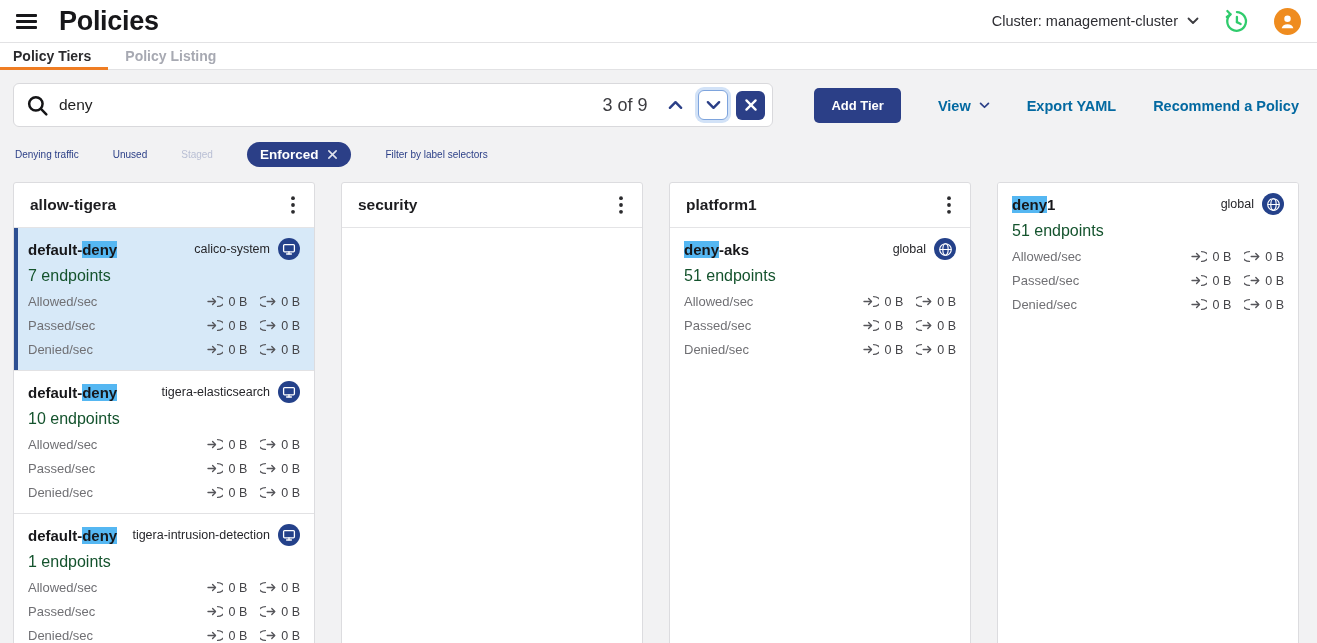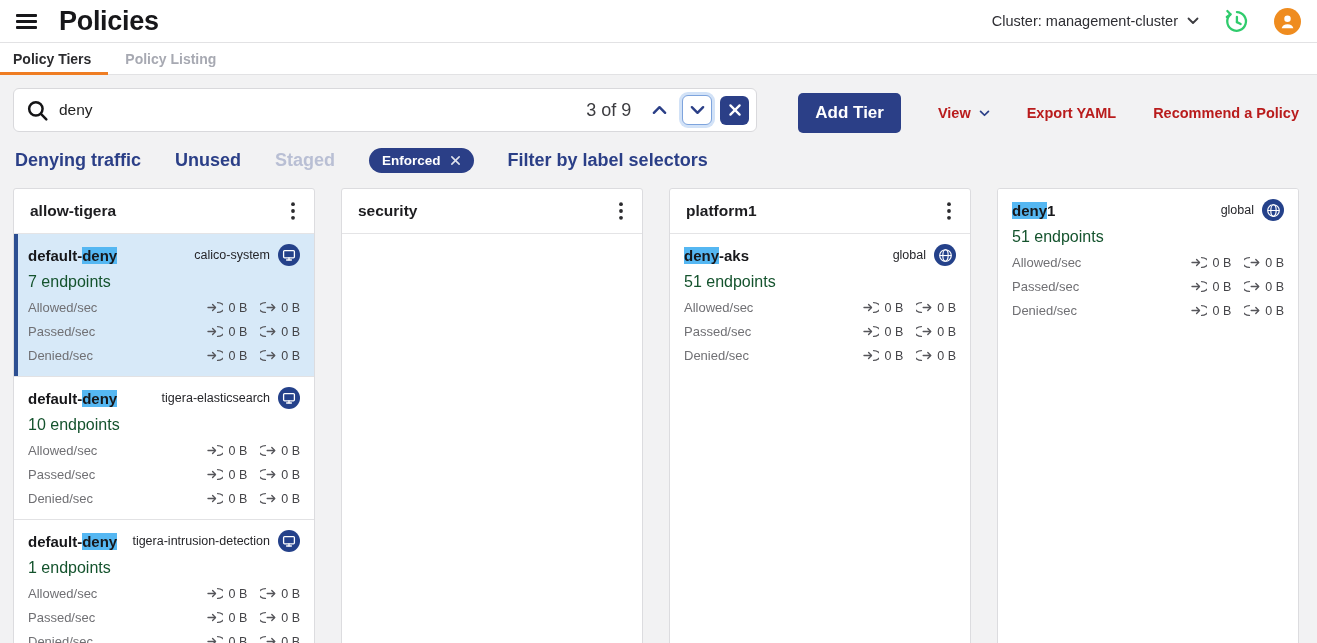--- a/index.html
+++ b/index.html
@@ -10,21 +10,21 @@
   
   .app-header { height:42px; background:#fff; display:flex; align-items:center; padding:0 16px; }
   .hamburger { width:21px; height:15px; display:flex; flex-direction:column; justify-content:space-between; cursor:pointer; }
   .hamburger span { display:block; height:3px; background:#17171a; border-radius:1px; }
   .page-title { font-size:27px; font-weight:700; color:#17171a; letter-spacing:-0.3px; margin-left:22px; }
   .header-right { margin-left:auto; display:flex; align-items:center; gap:24px; }
   .cluster-select { display:flex; align-items:center; gap:9px; font-size:14.5px; color:#2e2e33; cursor:pointer; }
   .avatar { width:27px; height:27px; border-radius:50%; background:#EF8C1F; display:flex; align-items:center; justify-content:center; cursor:pointer; }
 
   
-  .tabs { background:#fff; border-top:1px solid #e2e2e4; border-bottom:1px solid #e2e2e4; display:flex; height:33px; }
+  .tabs { background:#fff; border-top:1px solid #e2e2e4; border-bottom:1px solid #e2e2e4; display:flex; height:28px; }
   .tab { position:relative; display:flex; align-items:center; padding:0 17px; font-size:14px; font-weight:700; cursor:pointer; }
   .tab.first { padding-left:13px; }
   .tab.active { color:#2b2b2e; }
   .tab.active::after { content:""; position:absolute; left:0; right:0; bottom:-1px; height:3px; background:#EF7D23; }
   .tab.inactive { color:#a7a9b2; }
 
   
   .content { padding:13px 18px 0 13px; }
   .top-row { display:flex; align-items:flex-start; }
 
@@ -34,25 +34,25 @@
     font-size:15.5px; color:#222; margin-left:10px; }
   .match-count { font-size:18px; color:#3c3c40; margin-right:13px; white-space:nowrap; }
   .nav-btn { width:30px; height:30px; display:flex; align-items:center; justify-content:center;
     background:transparent; border:none; cursor:pointer; border-radius:6px; }
   .nav-btn.down { background:#fff; border:1px solid #7ea4dd; box-shadow:0 0 0 3px #d2e2f7; margin:0 8px; }
   .clear-btn { width:29px; height:29px; background:#2B3F87; border:none; border-radius:6px;
     display:flex; align-items:center; justify-content:center; cursor:pointer; }
 
   .actions { margin-left:41px; display:flex; align-items:center; gap:37px; padding-top:5px; white-space:nowrap; }
   .btn-primary { background:#2B3F87; color:#fff; border:none; border-radius:5px; padding:10px 17px;
-    font-family:inherit; font-size:17px; font-weight:700; cursor:pointer; }
-  .link-btn { color:#b91c1c; font-size:14.5px; font-weight:700; cursor:pointer; display:flex; align-items:center; gap:8px; background:none; border:none; font-family:inherit; }
+    font-family:inherit; font-size:13px; font-weight:700; cursor:pointer; }
+  .link-btn { color:#0369a1; font-size:14.5px; font-weight:700; cursor:pointer; display:flex; align-items:center; gap:8px; background:none; border:none; font-family:inherit; }
 
   .filters { display:flex; align-items:center; gap:34px; margin-top:15px; padding-left:2px; }
-  .filter-link { color:#2B3F87; font-size:18px; font-weight:700; cursor:pointer; }
+  .filter-link { color:#2B3F87; font-size:10px; font-weight:400; cursor:pointer; }
   .filter-link.disabled { color:#b9bfd4; }
   .chip { background:#2B3F87; color:#fff; font-size:13.5px; font-weight:600; border-radius:14px;
     padding:5px 13px; display:flex; align-items:center; gap:9px; cursor:pointer; }
   .chip .x { opacity:.85; display:flex; }
 
   
   .tier-board { display:grid; grid-template-columns:repeat(4,302px); gap:26px; margin-top:15px; height:569px; }
   .tier { background:#fff; border:1px solid #dcdcdf; border-radius:3px; overflow:hidden; display:flex; flex-direction:column; }
   .tier-header { min-height:45px; display:flex; align-items:center; padding:0 9px 0 16px; border-bottom:1px solid #e4e4e6; }
   .tier-name { font-size:15.5px; font-weight:800; color:#1d1d20; }

